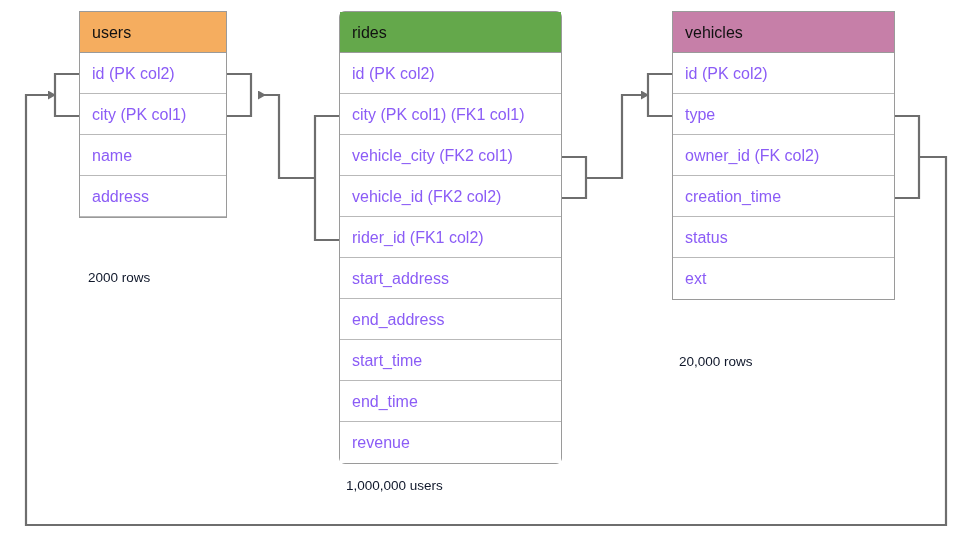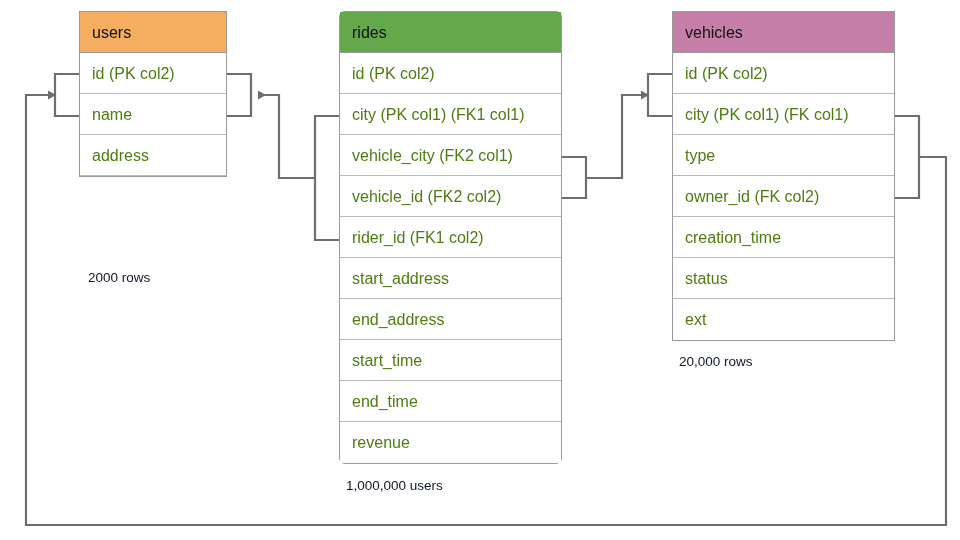--- a/index.html
+++ b/index.html
@@ -29,21 +29,21 @@
     border-bottom:1px solid #9a9a9a;
     white-space:nowrap;
     overflow:hidden;
   }
   .trow{
     box-sizing:border-box;
     height:41px;
     line-height:41px;
     padding:0 12px;
     font-size:16px;
-    color:#4d7c0f;
+    color:#8b5cf6;
     border-bottom:1px solid #b9b9b9;
     background:#ffffff;
     white-space:nowrap;
     overflow:hidden;
   }
   .trow.last{border-bottom:none;}
   .rowcount{
     position:absolute;
     font-size:13.5px;
     color:#0f172a;
@@ -83,20 +83,21 @@
 
       <path d="M578,178 L614,178 L614,95 L633,95" marker-end="url(#arrowR)"></path>
 
       <path d="M911,157 L938,157 L938,525 L18,525 L18,95 L40,95" marker-end="url(#arrowR)"></path>
     </g>
   </svg>
 
   <div class="table" style="left:71px;top:11px;width:148px;">
     <div class="thead" style="background:#f5ad5f;">users</div>
     <div class="trow">id (PK col2)</div>
+    <div class="trow">city (PK col1)</div>
     <div class="trow">name</div>
     <div class="trow">address</div>
   </div>
   <div class="rowcount" style="left:80px;top:270px;">2000 rows</div>
 
   <div class="table" style="left:331px;top:11px;width:223px;border-radius:6px;">
     <div class="thead" style="background:#64a84b;">rides</div>
     <div class="trow">id (PK col2)</div>
     <div class="trow">city (PK col1) (FK1 col1)</div>
     <div class="trow">vehicle_city (FK2 col1)</div>
@@ -106,21 +107,20 @@
     <div class="trow">end_address</div>
     <div class="trow">start_time</div>
     <div class="trow">end_time</div>
     <div class="trow last">revenue</div>
   </div>
   <div class="rowcount" style="left:338px;top:478px;">1,000,000 users</div>
 
   <div class="table" style="left:664px;top:11px;width:223px;">
     <div class="thead" style="background:#c67fa8;">vehicles</div>
     <div class="trow">id (PK col2)</div>
-    <div class="trow">city (PK col1) (FK col1)</div>
     <div class="trow">type</div>
     <div class="trow">owner_id (FK col2)</div>
     <div class="trow">creation_time</div>
     <div class="trow">status</div>
     <div class="trow last">ext</div>
   </div>
   <div class="rowcount" style="left:671px;top:354px;">20,000 rows</div>
 
 </div>
 

